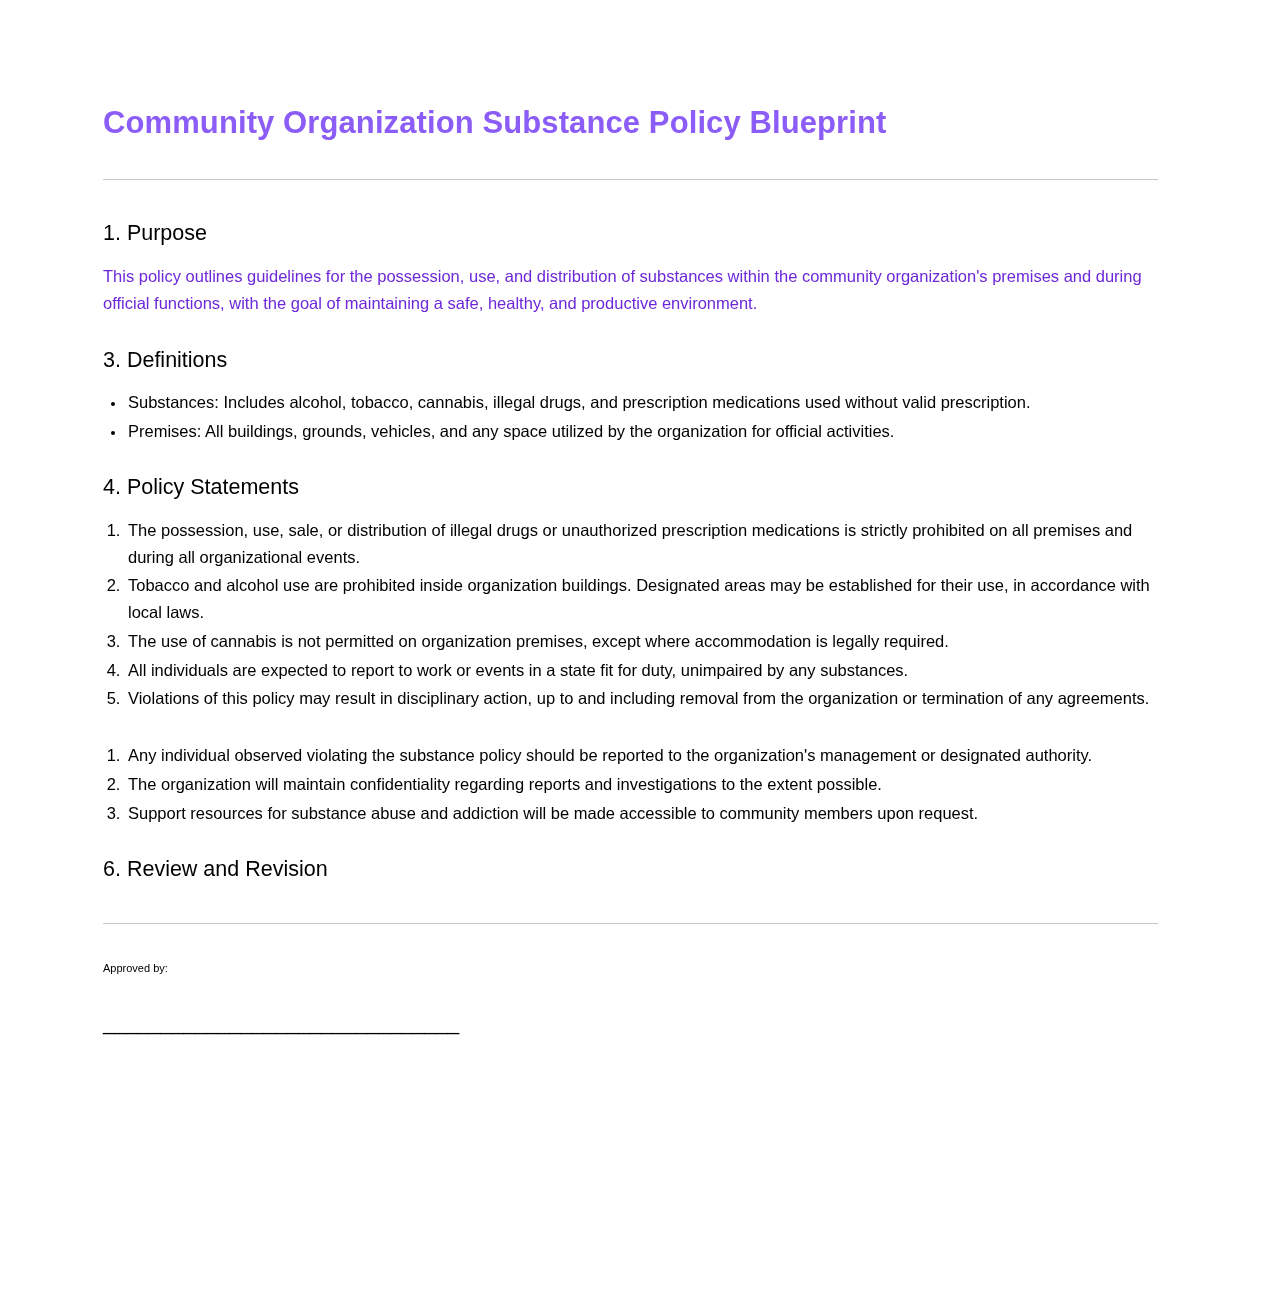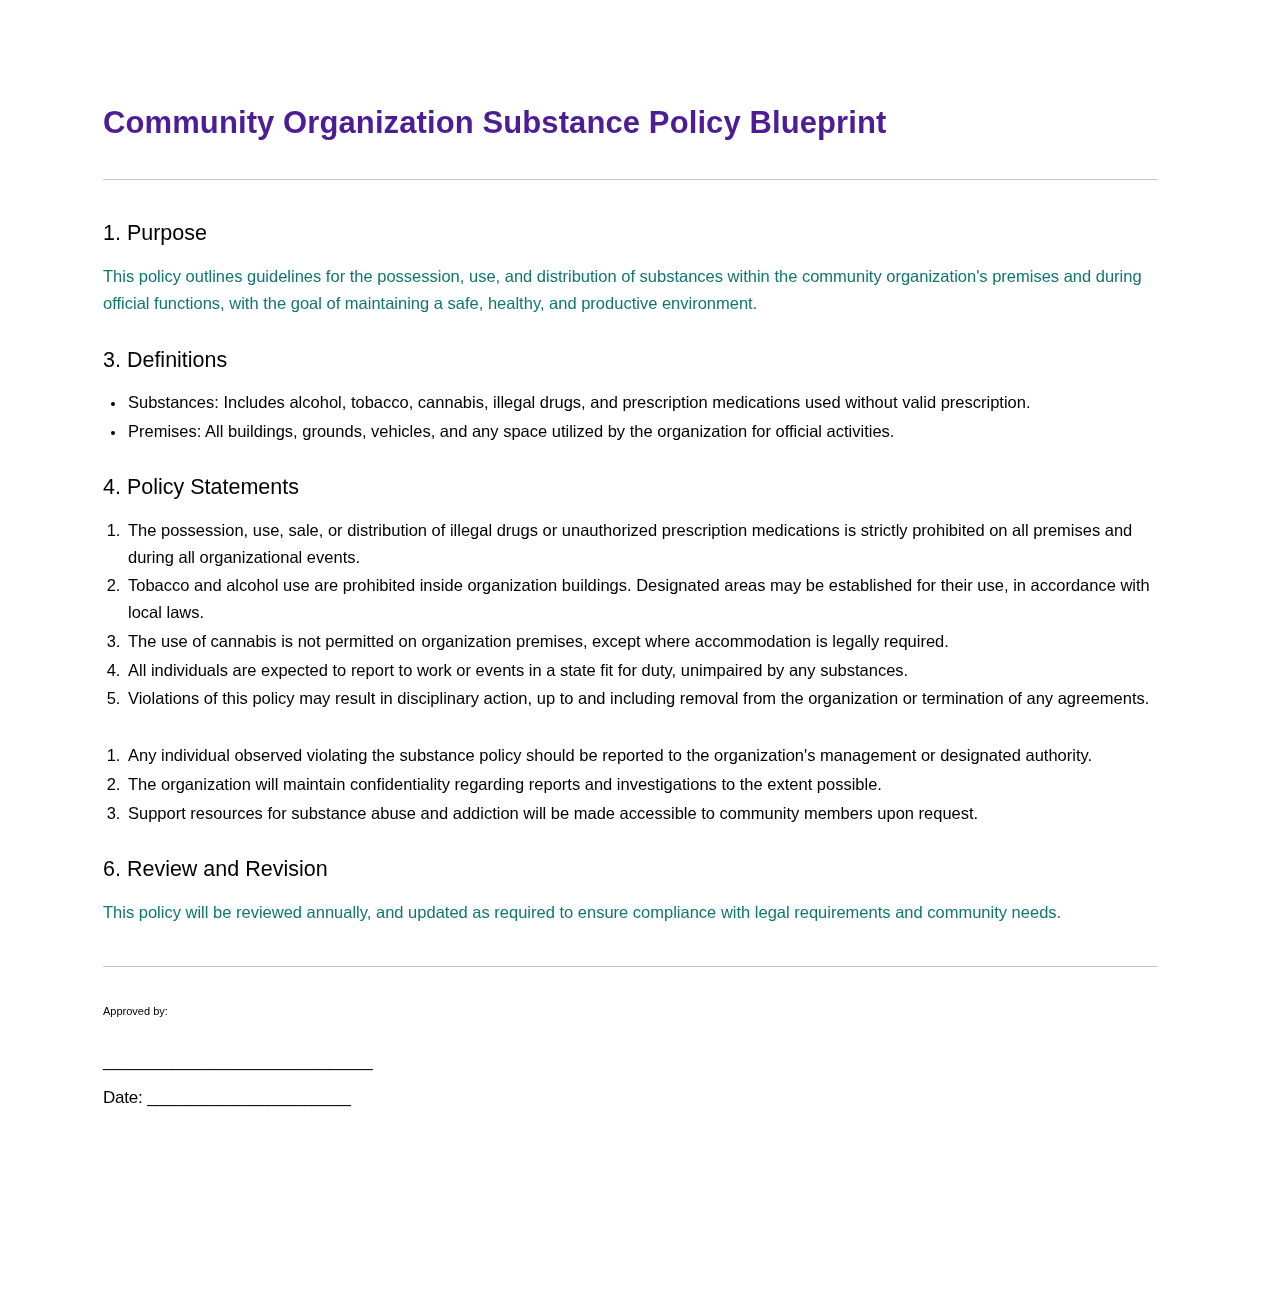--- a/index.html
+++ b/index.html
@@ -20,21 +20,21 @@
     padding: 104px 105px 0 103px;
   }
   .doc-title {
     font-family: "Liberation Sans Narrow", "Liberation Sans", sans-serif;
     font-stretch: condensed;
     font-size: 31px;
     font-weight: bold;
     line-height: 1.2;
     letter-spacing: 0.1px;
     margin: 0 0 38px 0;
-    color: #4c1d95;
+    color: #8b5cf6;
   }
   .rule {
     border: none;
     border-top: 1px solid #c6c6c6;
     margin: 0;
     height: 0;
     width: 1055px;
   }
   .rule.top { margin-bottom: 40px; }
   .rule.bottom { margin-top: 40px; margin-bottom: 36px; }
@@ -50,21 +50,21 @@
     color: #000;
   }
   .section + .section { margin-top: 30px; }
 
   .para {
     font-family: "Liberation Sans Narrow", "Liberation Sans", sans-serif;
     font-stretch: condensed;
     font-size: 16.5px;
     line-height: 1.62;
     margin: 0;
-    color: #0f766e;
+    color: #6d28d9;
     max-width: 1058px;
   }
 
   ul.def-list {
     margin: 0;
     padding-left: 23px;
     list-style: disc;
   }
   ul.def-list li {
     font-family: "Liberation Sans Narrow", "Liberation Sans", sans-serif;
@@ -94,23 +94,23 @@
 
   .signoff { padding-bottom: 60px; }
   .signoff-label {
     font-family: "Liberation Sans", sans-serif;
     font-size: 11px;
     line-height: 1.5;
     margin: 0 0 34px 0;
   }
   .sig-line {
     font-family: "Liberation Sans", sans-serif;
-    font-size: 16px;
+    font-size: 21px;
     line-height: 1.1;
-    margin: 0 0 16px 0;
+    margin: 0 0 8px 0;
     letter-spacing: -0.2px;
     white-space: pre;
   }
   .date-line {
     font-family: "Liberation Sans", sans-serif;
     font-size: 17px;
     line-height: 1.35;
     margin: 0;
     letter-spacing: -0.2px;
     white-space: pre;
@@ -153,24 +153,22 @@
   <div class="section">
     <ol class="num-list">
       <li>Any individual observed violating the substance policy should be reported to the organization's management or designated authority.</li>
       <li>The organization will maintain confidentiality regarding reports and investigations to the extent possible.</li>
       <li>Support resources for substance abuse and addiction will be made accessible to community members upon request.</li>
     </ol>
   </div>
 
   <div class="section">
     <h2 class="section-heading">6. Review and Revision</h2>
-    <p class="para">This policy will be reviewed annually, and updated as required to ensure compliance with legal requirements and community needs.</p>
   </div>
 
   <hr class="rule bottom">
 
   <div class="signoff">
     <p class="signoff-label">Approved by:</p>
     <p class="sig-line">_______________________________</p>
-    <p class="date-line">Date: ______________________</p>
   </div>
 
 </div>
 
 </body></html>

